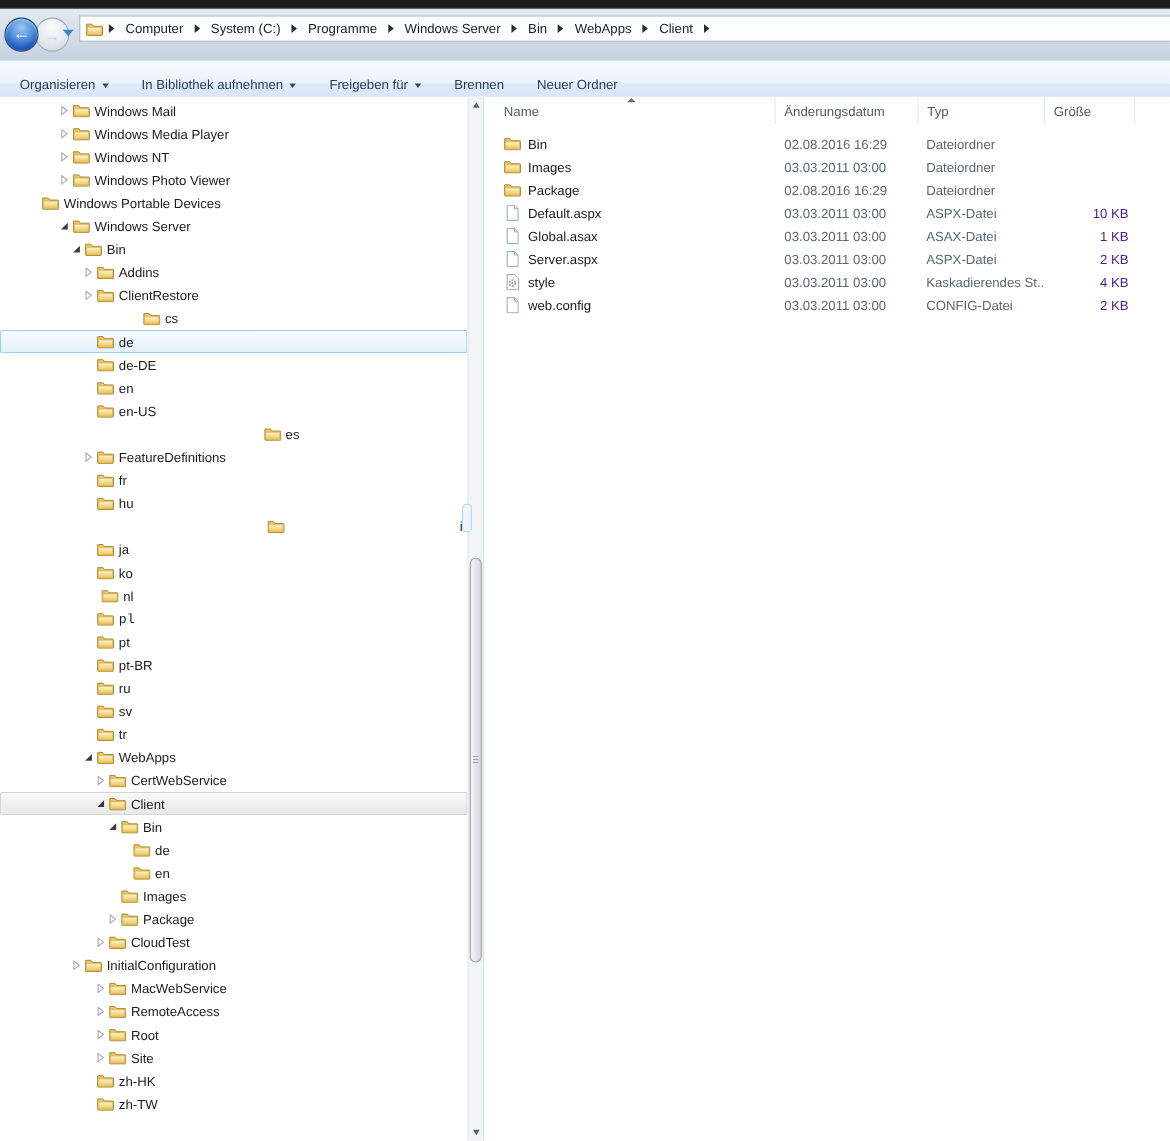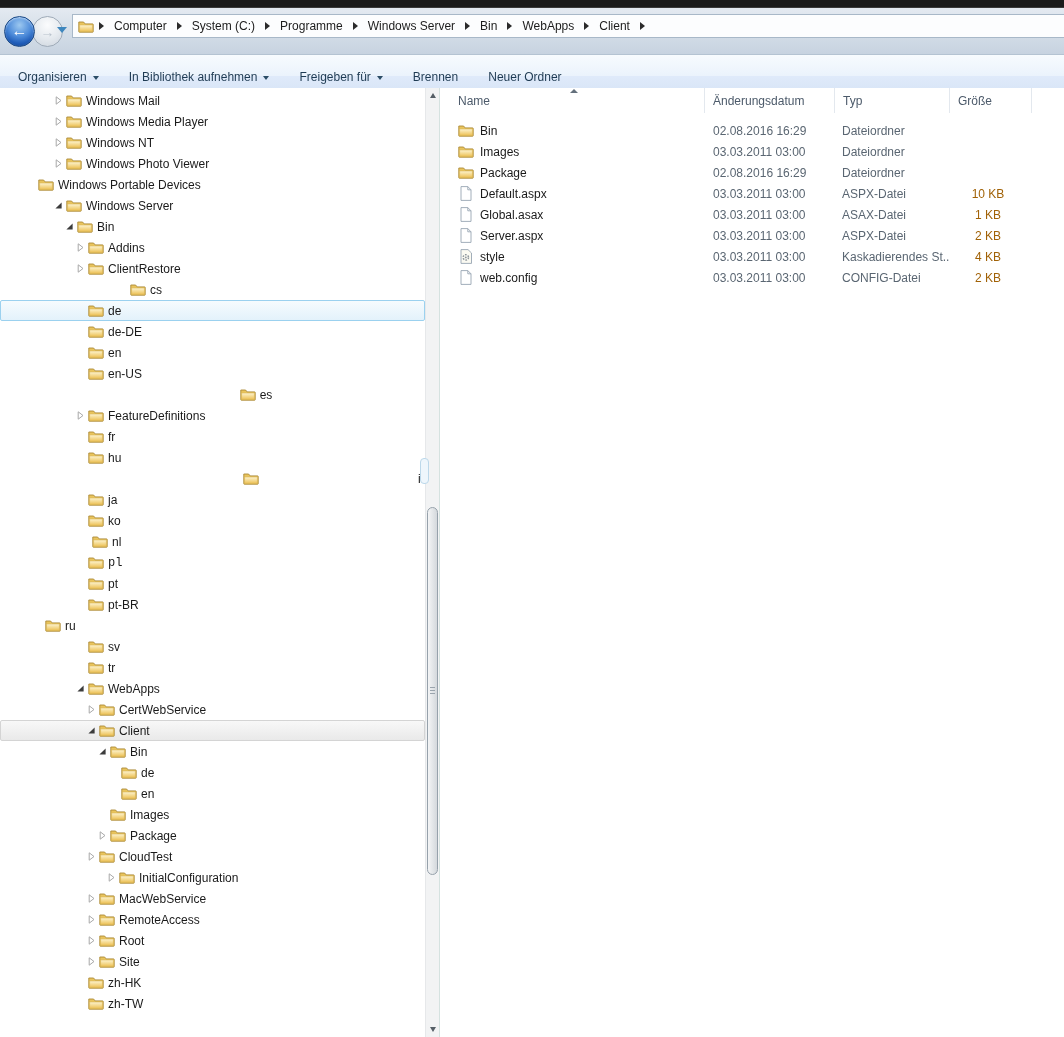--- a/index.html
+++ b/index.html
@@ -81,21 +81,21 @@
   .hcell.filler { flex:1; border-right:none; }
   .sort-asc { position:absolute; top:1px; left:50%; margin-left:-4px; width:0; height:0;
     border-left:4px solid transparent; border-right:4px solid transparent;
     border-bottom:4px solid #64707c; }
   .list-rows { padding-top:7px; }
   .list-row { height:21px; display:flex; align-items:center; }
   .c-name { width:262px; display:flex; align-items:center; padding-left:15px; color:#1a1a1a; }
   .c-name .f-icon { margin-right:6px; display:inline-flex; width:16px; justify-content:center; }
   .c-date { width:130px; padding-left:8px; color:#5a6672; }
   .c-type { width:115px; padding-left:7px; color:#5a6672; white-space:nowrap; overflow:hidden; }
-  .c-size { width:82px; text-align:center; padding-right:6px; color:#a16207; }
+  .c-size { width:82px; text-align:right; padding-right:6px; color:#4c1d95; }
 </style>
 </head>
 <body>
 
 <svg width="0" height="0" style="position:absolute" aria-hidden="true">
   <defs>
     <linearGradient id="foldgrad" x1="0" y1="0" x2="0" y2="1">
       <stop offset="0" stop-color="#fdf4d0"></stop>
         <stop offset="1" stop-color="#edc257"></stop>
     </linearGradient>
@@ -444,21 +444,21 @@
         <div class="tree-row" style="padding-left: 74px;">
           <span class="expander"></span>
           <span class="t-icon">
             <svg width="16" height="13" viewBox="0 0 16 13">
               <path d="M0.8 2 h4.8 l1.5 1.9 h7.6 c.3 0 .5.2.5.5 v7.3 c0 .3-.2.5-.5.5 H1.3 c-.3 0-.5-.2-.5-.5 z" fill="#e9c45c" stroke="#ab8a39" stroke-width="0.9"></path>
               <path d="M1.6 5 h12.8 v6.4 H1.6 z" fill="url(#foldgrad)" stroke="#d9b558" stroke-width="0.6"></path>
             </svg>
           </span>
           <span class="t-label">pt-BR</span>
         </div>
-        <div class="tree-row" style="padding-left: 31px;">
+        <div class="tree-row" style="padding-left: 74px;">
           <span class="expander"></span>
           <span class="t-icon">
             <svg width="16" height="13" viewBox="0 0 16 13">
               <path d="M0.8 2 h4.8 l1.5 1.9 h7.6 c.3 0 .5.2.5.5 v7.3 c0 .3-.2.5-.5.5 H1.3 c-.3 0-.5-.2-.5-.5 z" fill="#e9c45c" stroke="#ab8a39" stroke-width="0.9"></path>
               <path d="M1.6 5 h12.8 v6.4 H1.6 z" fill="url(#foldgrad)" stroke="#d9b558" stroke-width="0.6"></path>
             </svg>
           </span>
           <span class="t-label">ru</span>
         </div>
         <div class="tree-row" style="padding-left: 74px;">
@@ -588,21 +588,21 @@
             </svg>
           </span>
           <span class="t-icon">
             <svg width="16" height="13" viewBox="0 0 16 13">
               <path d="M0.8 2 h4.8 l1.5 1.9 h7.6 c.3 0 .5.2.5.5 v7.3 c0 .3-.2.5-.5.5 H1.3 c-.3 0-.5-.2-.5-.5 z" fill="#e9c45c" stroke="#ab8a39" stroke-width="0.9"></path>
               <path d="M1.6 5 h12.8 v6.4 H1.6 z" fill="url(#foldgrad)" stroke="#d9b558" stroke-width="0.6"></path>
             </svg>
           </span>
           <span class="t-label">CloudTest</span>
         </div>
-        <div class="tree-row" style="padding-left: 105px;">
+        <div class="tree-row" style="padding-left: 63px;">
           <span class="expander">
             <svg width="9" height="9" viewBox="0 0 9 9">
               <path d="M2.2 0.8 L7 4.5 L2.2 8.2 Z" fill="#ffffff" stroke="#a8a8a8"></path>
             </svg>
           </span>
           <span class="t-icon">
             <svg width="16" height="13" viewBox="0 0 16 13">
               <path d="M0.8 2 h4.8 l1.5 1.9 h7.6 c.3 0 .5.2.5.5 v7.3 c0 .3-.2.5-.5.5 H1.3 c-.3 0-.5-.2-.5-.5 z" fill="#e9c45c" stroke="#ab8a39" stroke-width="0.9"></path>
               <path d="M1.6 5 h12.8 v6.4 H1.6 z" fill="url(#foldgrad)" stroke="#d9b558" stroke-width="0.6"></path>
             </svg>

